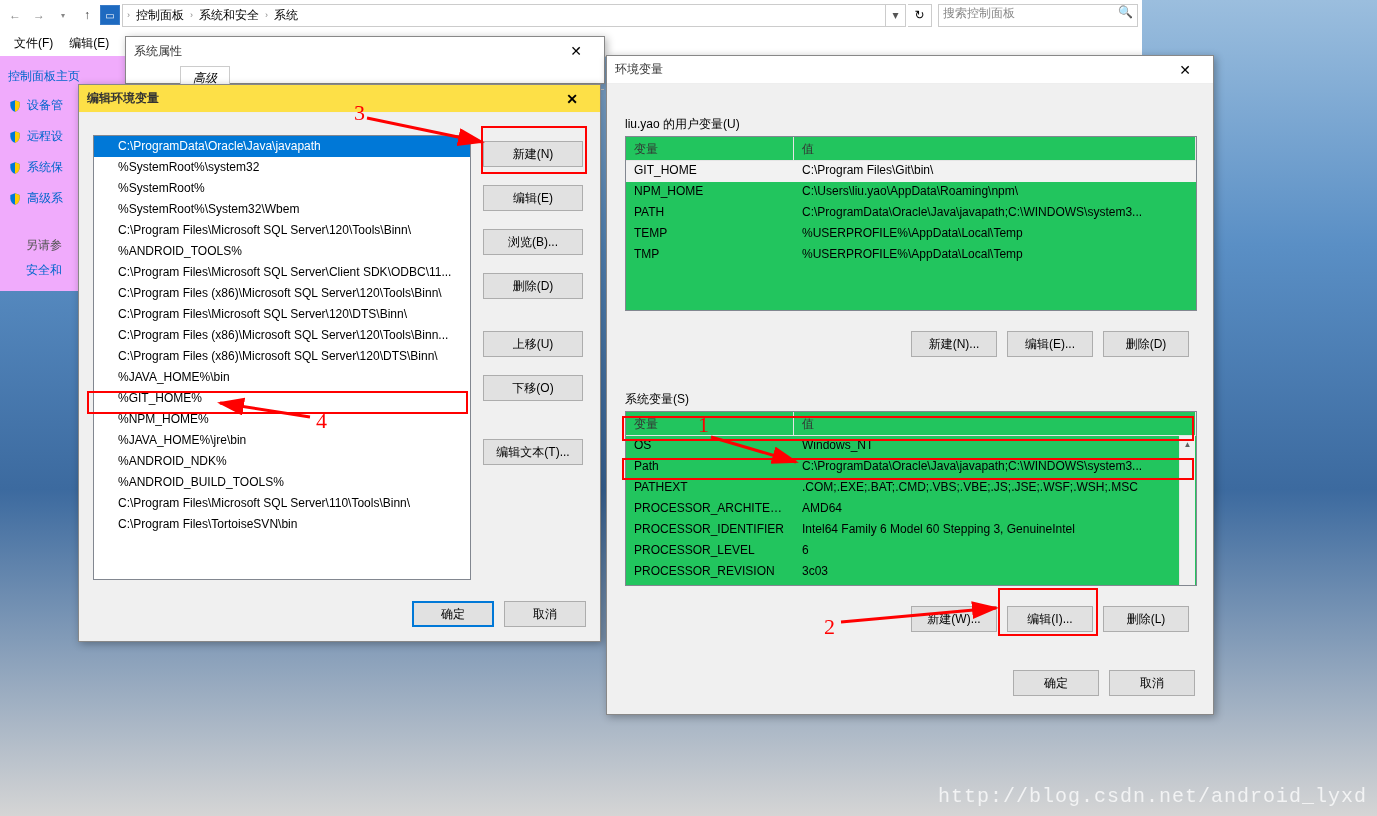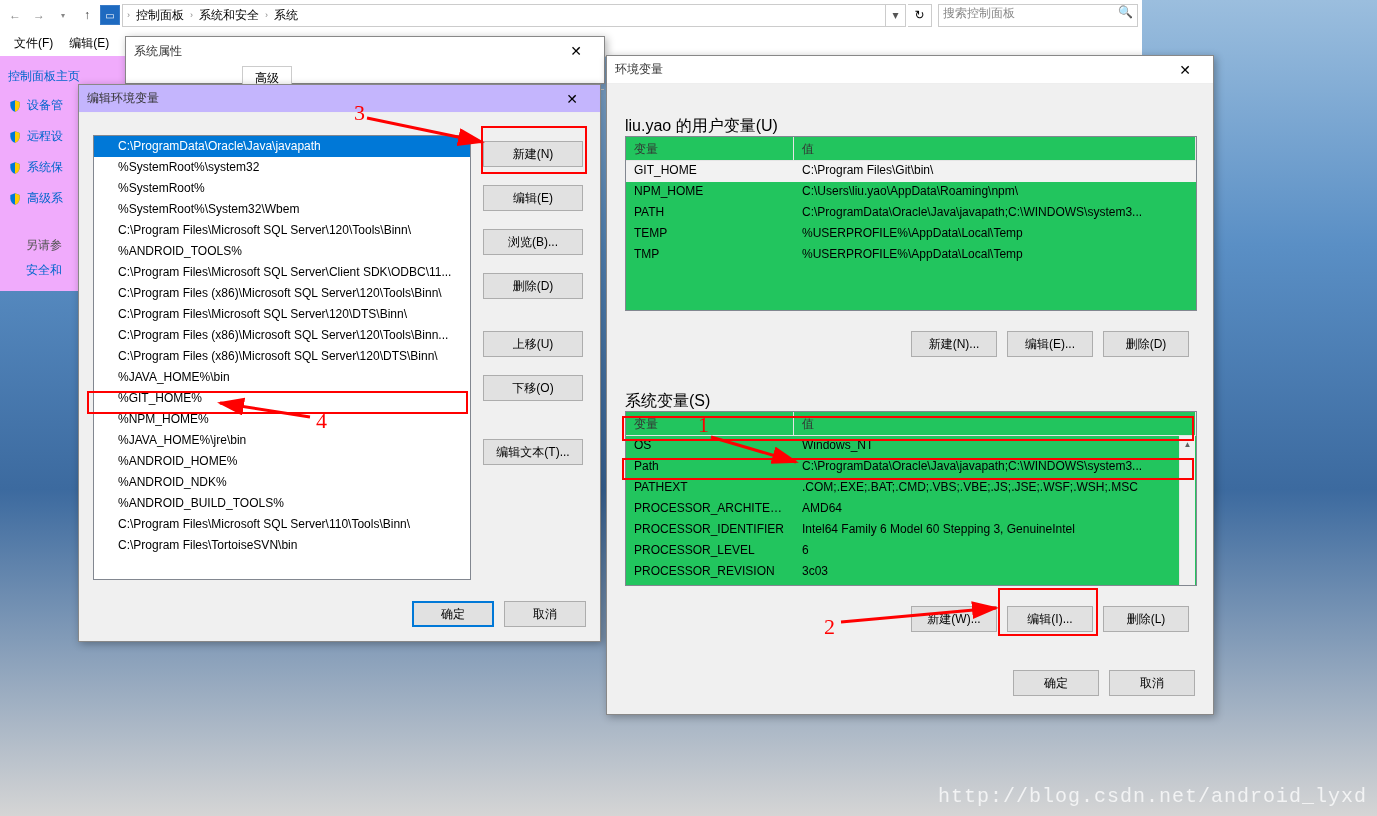--- a/index.html
+++ b/index.html
@@ -47,21 +47,21 @@
 .listbox { position:absolute; left:14px; top:50px; width:378px; height:445px; background:#fff; border:1px solid #828790; overflow:hidden;}
 .listrow { height:21px; line-height:21px; padding-left:24px; white-space:nowrap; overflow:hidden; text-overflow:ellipsis; cursor:pointer;}
 .listrow.selected { background:#0078d7; color:#fff; }
 .sidebtn { position:absolute; left:404px; width:100px; height:26px; background:#e1e1e1; border:1px solid #adadad; cursor:pointer; display:flex; align-items:center; justify-content:center;}
 .dlg-btn-row { position:absolute; bottom:14px; right:14px; display:flex; gap:10px;}
 .dlg-btn { width:82px; height:26px; background:#e1e1e1; border:1px solid #adadad; display:flex; align-items:center; justify-content:center; cursor:pointer;}
 .dlg-btn.primary { border:2px solid #0078d7;}
 
 
 #envvars { left:606px; top:55px; width:608px; height:660px; background:#f0f0f0;}
-.group-label { position:absolute; font-size:16px;}
+.group-label { position:absolute; font-size:12px;}
 .vartable { position:absolute; background:#22c55e; border:1px solid #828790; }
 .vartable .hdr { display:flex; height:24px; border-bottom:1px solid #e5e5e5; }
 .vartable .hdr div { padding:4px 8px; border-right:1px solid #e5e5e5; color:#333;}
 .vartable .body { overflow:hidden;}
 .vartable .row { display:flex; height:21px; cursor:pointer;}
 .vartable .row div { padding:2px 8px; white-space:nowrap; overflow:hidden; text-overflow:ellipsis;}
 .col-var { width:168px;}
 .col-val { flex:1;}
 .btnrow { position:absolute; display:flex; gap:10px;}
 .winbtn { width:86px; height:26px; background:#e1e1e1; border:1px solid #adadad; display:flex; align-items:center; justify-content:center; cursor:pointer;}
@@ -140,47 +140,46 @@
   </div>
   <div class="lp-gray">另请参</div>
   <div class="lp-link">安全和</div>
 </div>
 
 <div id="sysprops" class="dialog">
   <div class="titlebar">
     <span class="ttl">系统属性</span>
     <div class="xbtn">✕</div>
   </div>
-  <div class="tab-strip" style="padding-left:116px;">
+  <div class="tab-strip" style="padding-left:54px;font-style:italic;">
     <div class="tab active">高级</div>
   </div>
 </div>
 
 <div id="editenv" class="dialog">
-  <div class="titlebar" style="background:#c4b5fd;">
+  <div class="titlebar" style="background:#fde047;font-weight:bold;">
     <span class="ttl">编辑环境变量</span>
     <div class="xbtn">✕</div>
   </div>
   <div class="listbox" id="path-list">
       <div class="listrow selected">C:\ProgramData\Oracle\Java\javapath</div>
       <div class="listrow">%SystemRoot%\system32</div>
       <div class="listrow">%SystemRoot%</div>
       <div class="listrow">%SystemRoot%\System32\Wbem</div>
       <div class="listrow">C:\Program Files\Microsoft SQL Server\120\Tools\Binn\</div>
       <div class="listrow">%ANDROID_TOOLS%</div>
       <div class="listrow">C:\Program Files\Microsoft SQL Server\Client SDK\ODBC\11...</div>
       <div class="listrow">C:\Program Files (x86)\Microsoft SQL Server\120\Tools\Binn\</div>
       <div class="listrow">C:\Program Files\Microsoft SQL Server\120\DTS\Binn\</div>
       <div class="listrow">C:\Program Files (x86)\Microsoft SQL Server\120\Tools\Binn...</div>
       <div class="listrow">C:\Program Files (x86)\Microsoft SQL Server\120\DTS\Binn\</div>
       <div class="listrow">%JAVA_HOME%\bin</div>
       <div class="listrow">%GIT_HOME%</div>
       <div class="listrow">%NPM_HOME%</div>
       <div class="listrow">%JAVA_HOME%\jre\bin</div>
-      <div class="listrow">%ANDROID_HOME%</div>
       <div class="listrow">%ANDROID_NDK%</div>
       <div class="listrow">%ANDROID_BUILD_TOOLS%</div>
       <div class="listrow">C:\Program Files\Microsoft SQL Server\110\Tools\Binn\</div>
       <div class="listrow">C:\Program Files\TortoiseSVN\bin</div>
     </div>
   <div class="sidebtn" style="top:56px;">
       <span>新建(N)</span>
     </div>
   <div class="sidebtn" style="top:100px;">
       <span>编辑(E)</span>

